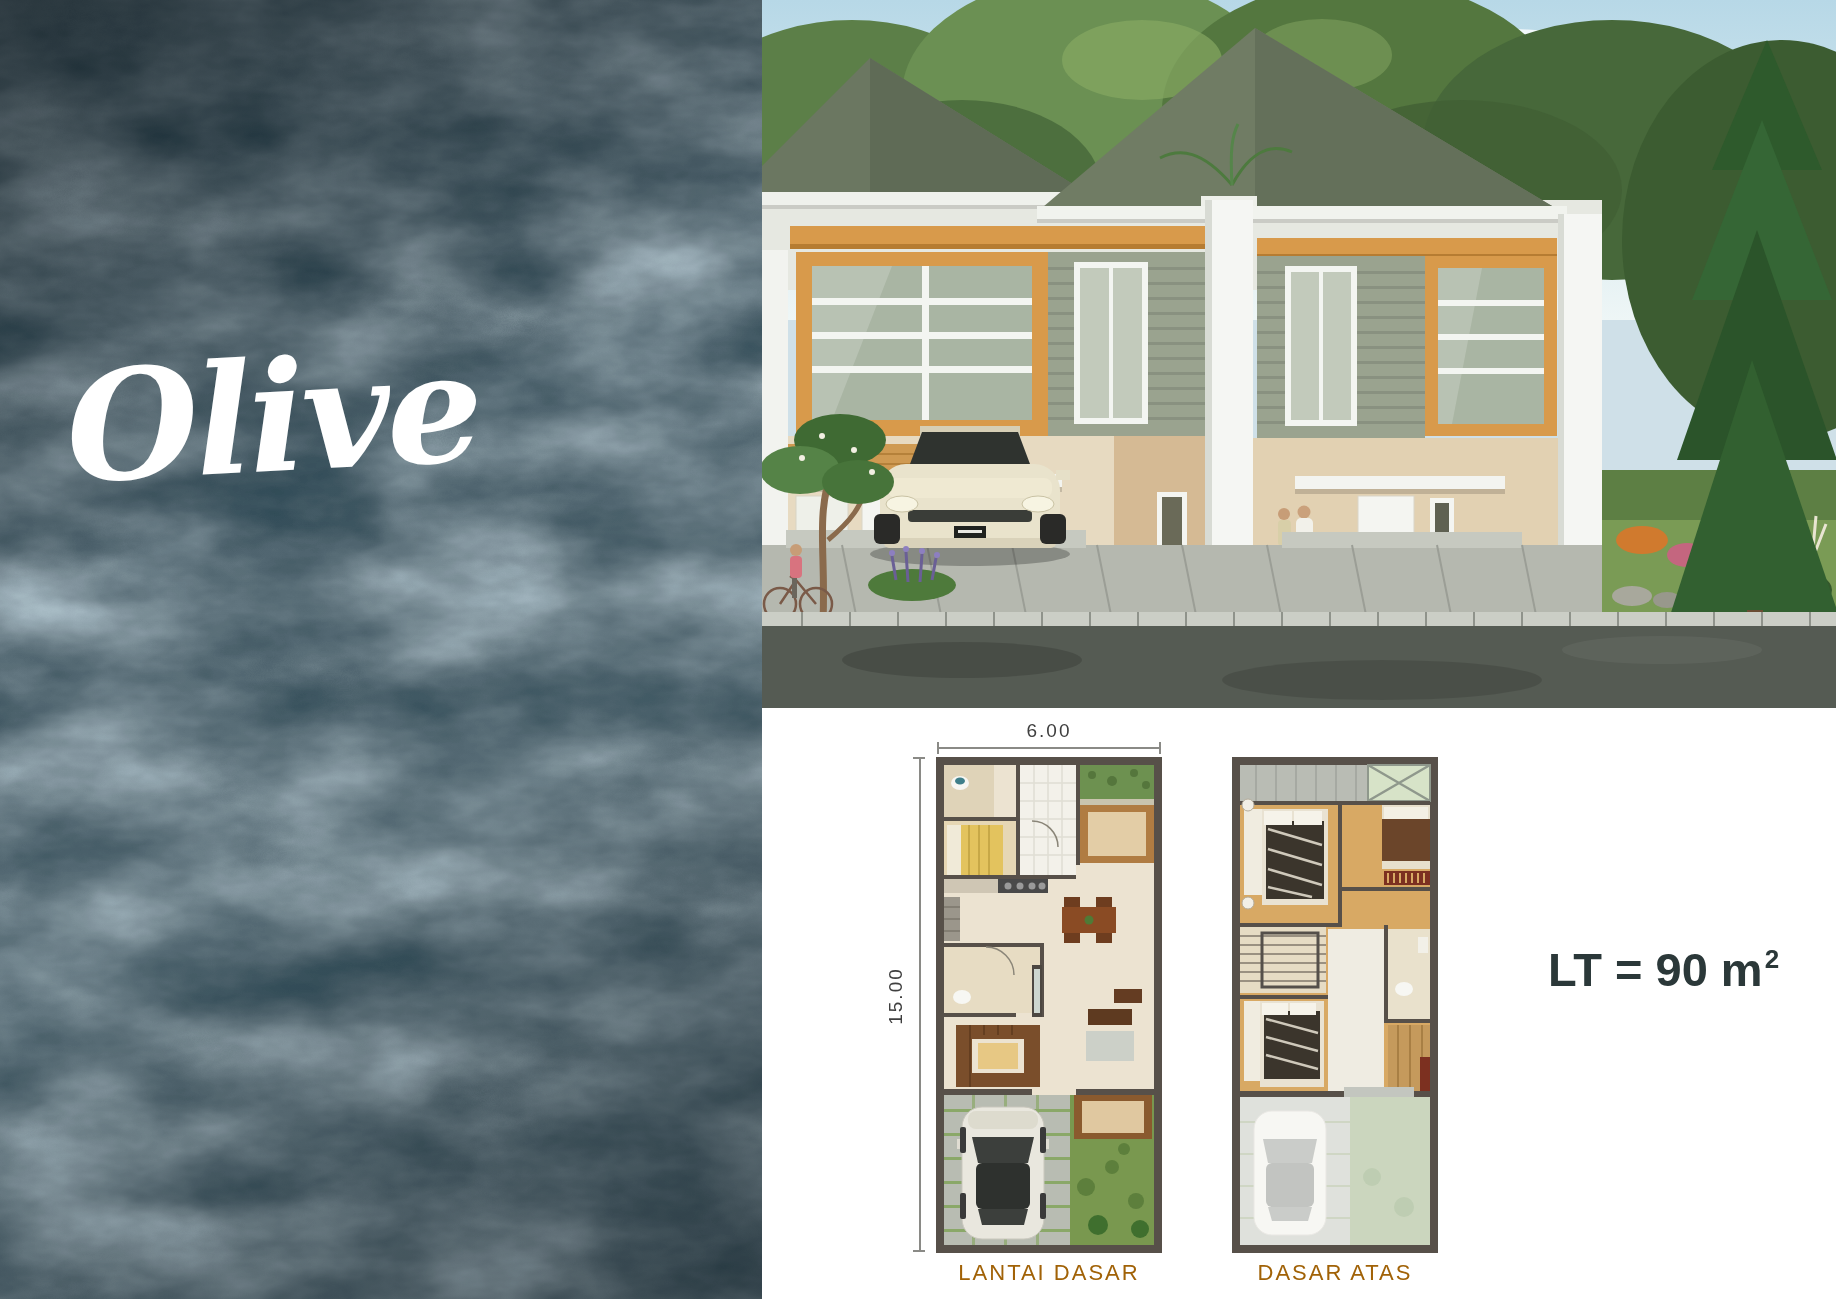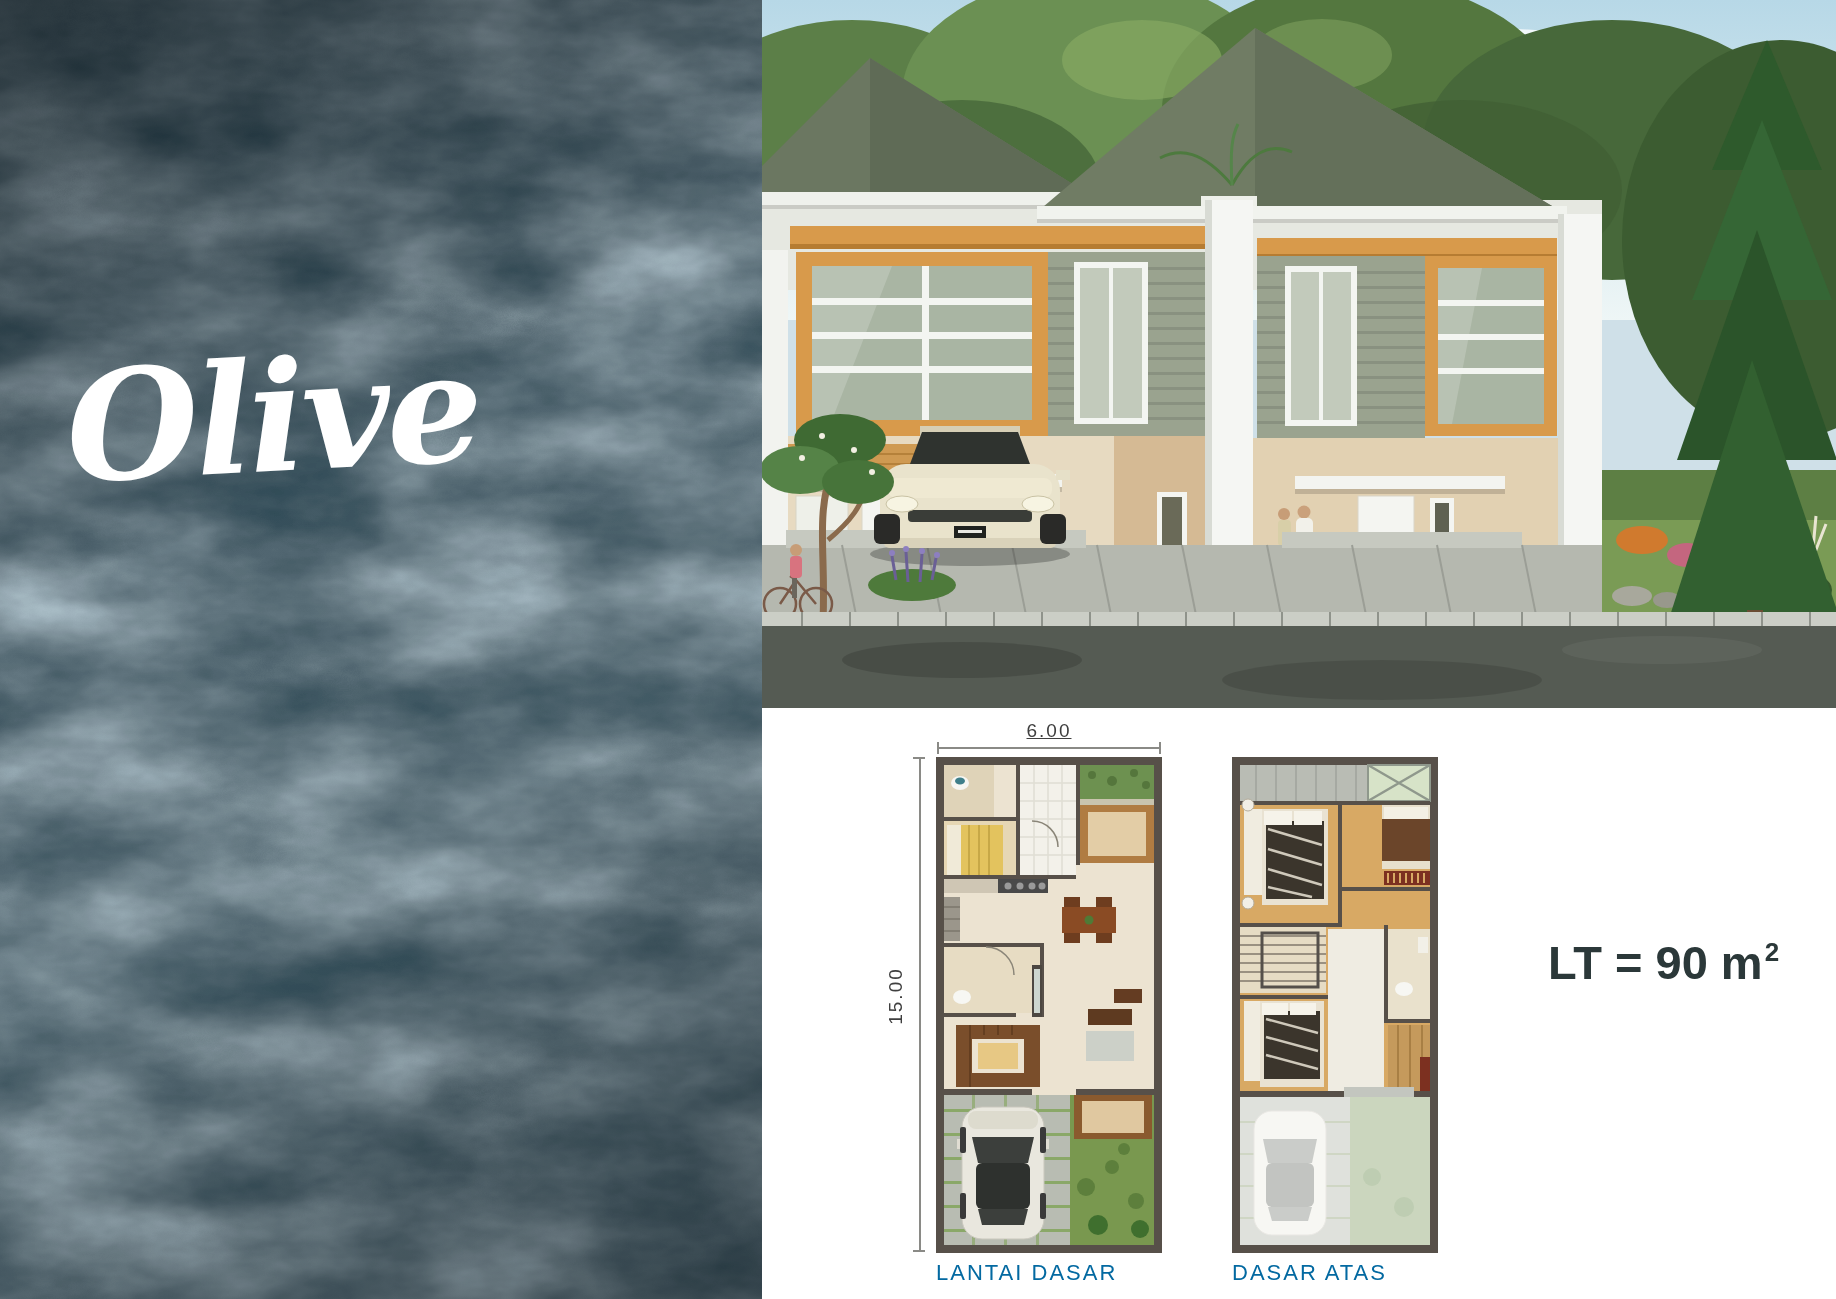--- a/index.html
+++ b/index.html
@@ -18,33 +18,33 @@
   .hero-sub{position:absolute;left:203px;top:643px;width:540px;
     font-size:46px;font-weight:400;color:#eef3f3;letter-spacing:1px;white-space:nowrap;}
 
   
   .photo{position:absolute;left:762px;top:0;width:1074px;height:708px;overflow:hidden;background:#cfe0e8;}
 
   
   .dim-line-h{position:absolute;left:938px;top:747px;width:222px;height:2px;background:#8a8a86;}
   .dim-tick{position:absolute;background:#8a8a86;}
   .dim-label-h{position:absolute;left:938px;top:720px;width:222px;text-align:center;
-    font-size:19px;letter-spacing:2px;color:#3f3f3f;text-decoration:underline;}
+    font-size:19px;letter-spacing:2px;color:#3f3f3f;}
   .dim-line-v{position:absolute;left:919px;top:758px;width:2px;height:494px;background:#8a8a86;}
   .dim-label-v{position:absolute;left:836px;top:985px;width:120px;text-align:center;
     font-size:19px;letter-spacing:2px;color:#3f3f3f;transform:rotate(-90deg);transform-origin:center;}
   .plan1{position:absolute;left:936px;top:757px;width:226px;height:496px;}
   .plan2{position:absolute;left:1232px;top:757px;width:206px;height:496px;}
-  .plan-caption{position:absolute;top:1260px;font-size:22px;letter-spacing:2px;color:#0369a1;text-align:left;}
+  .plan-caption{position:absolute;top:1260px;font-size:22px;letter-spacing:2px;color:#a16207;text-align:center;}
   .cap1{left:936px;width:226px;}
   .cap2{left:1232px;width:206px;}
 
   
   .specs{position:absolute;left:1548px;top:920px;color:#2b3839;}
-  .spec-line{font-size:47px;font-weight:700;letter-spacing:0;line-height:64px;white-space:nowrap;}
+  .spec-line{font-size:47px;font-weight:700;letter-spacing:0;line-height:78px;white-space:nowrap;}
   .spec-line sup{font-size:26px;font-weight:700;vertical-align:18px;margin-left:2px;}
 </style>
 </head>
 <body>
 
 <div class="page">
 
   <section class="marble">
     <svg width="762" height="1299" viewBox="0 0 762 1299" preserveAspectRatio="none">
       <defs>

